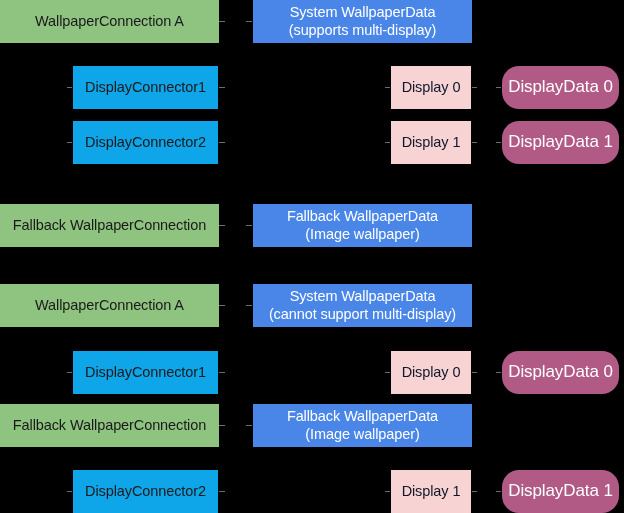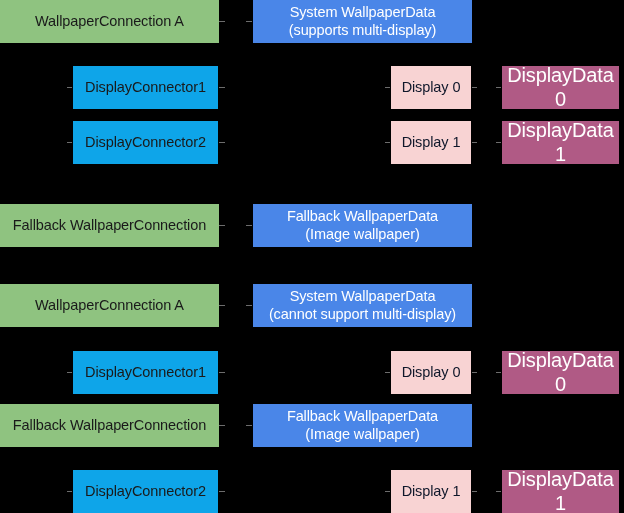--- a/index.html
+++ b/index.html
@@ -36,21 +36,21 @@
     display: block;
     width: 100%;
     padding: 0 3px;
     box-sizing: border-box;
   }
   
   .c-green      { background: #8FC380; color: #1a1a1a; font-size: 14.5px; }
   .c-lightgreen { background: #0ea5e9; color: #1a1a1a; font-size: 14.5px; }
   .c-blue       { background: #4A86E8; color: #ffffff; font-size: 14.5px; }
   .c-pink       { background: #F8D3D3; color: #0f172a; font-size: 14.5px; }
-  .c-magenta    { background: #B05A85; color: #ffffff; font-size: 20px; }
+  .c-magenta    { background: #B05A85; color: #ffffff; font-size: 17px; border-radius: 17px; }
 
   .stub {
     position: absolute;
     background: #6d6d6d;
     height: 1px;
     width: 5px;
   }
 </style>
 </head>
 <body>

